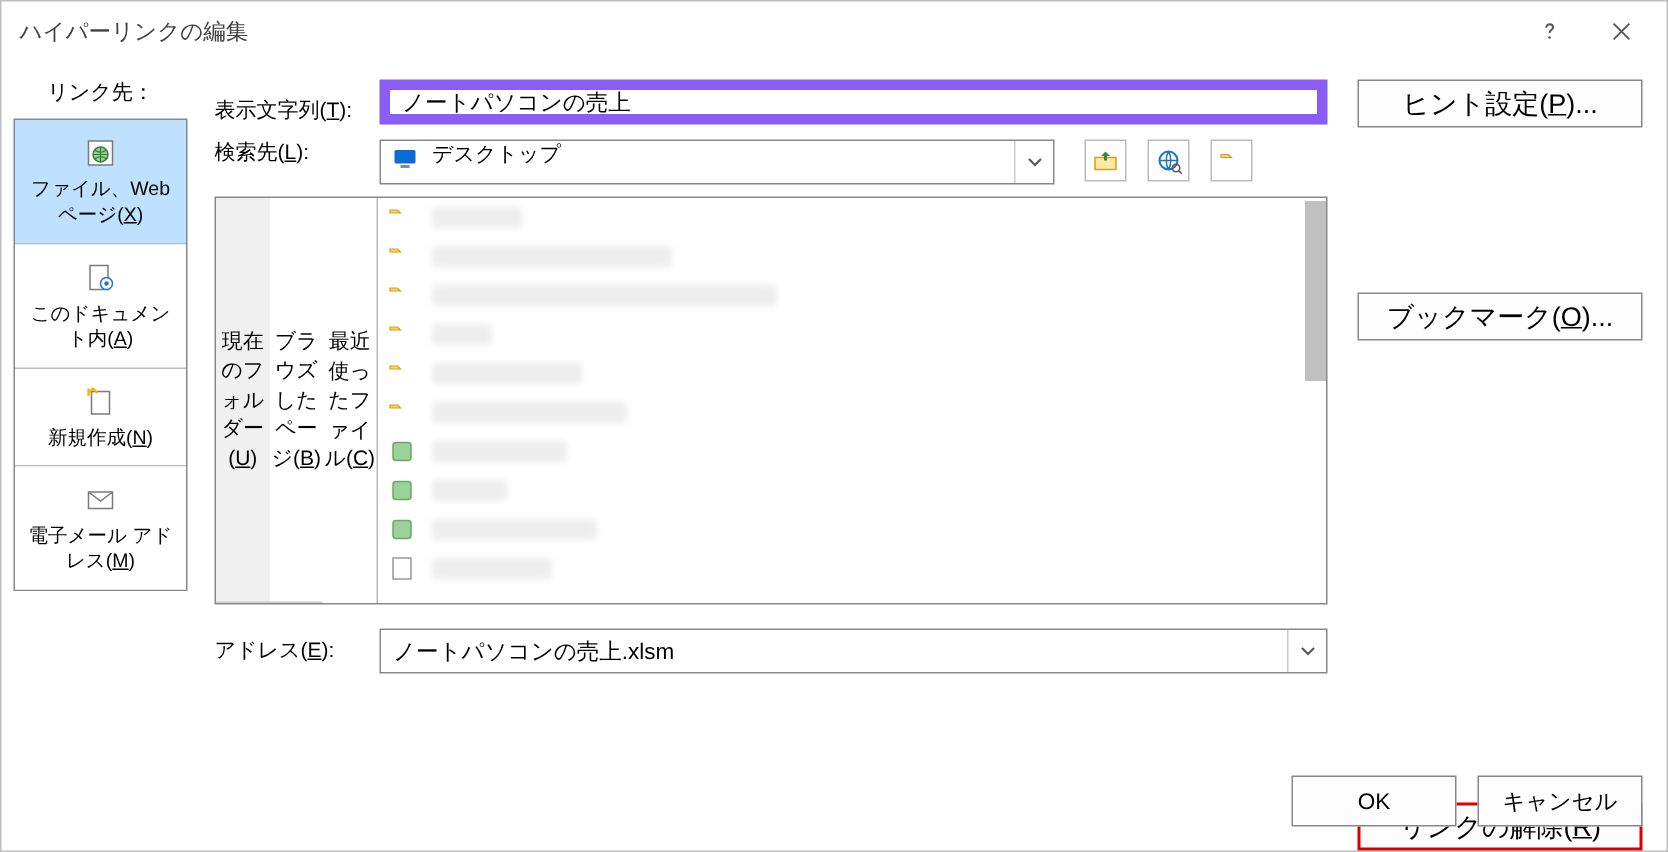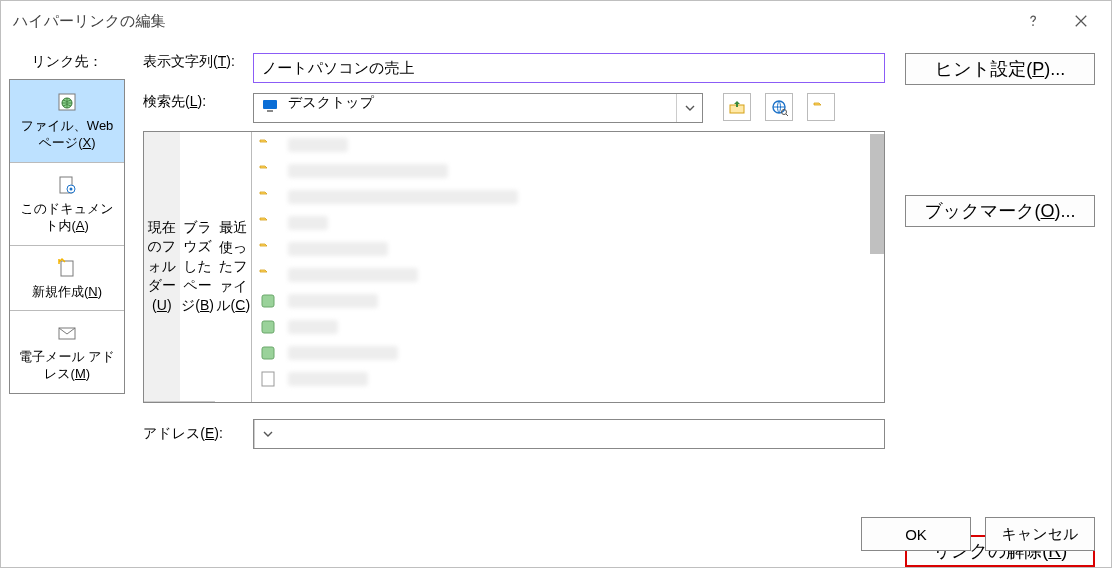--- a/index.html
+++ b/index.html
@@ -13,23 +13,23 @@
 .sidebar { width: 130px; padding: 12px 6px 6px 8px; }
 .sidebar-label { font-size: 14px; color: #000; text-align: center; margin-bottom: 8px; }
 .sidebar-panel { border: 1px solid #888; display: flex; flex-direction: column; }
 .sidebar-item { display: flex; flex-direction: column; align-items: center; padding: 10px 4px; border-bottom: 1px solid #bbb; text-align: center; line-height: 1.3; cursor: pointer; background: #fff; }
 .sidebar-item:last-child { border-bottom: none; }
 .sidebar-item.selected { background: #bde1ff; }
 .sidebar-item .icon { width: 24px; height: 24px; margin-bottom: 4px; display: flex; align-items: center; justify-content: center; }
 .sidebar-item .label .uline { text-decoration: underline; }
 .uline { text-decoration: underline; }
 .content { flex: 1; padding: 12px 12px 0 12px; position: relative; }
-.row { display: flex; align-items: flex-start; margin-bottom: 10px; }
+.row { display: flex; align-items: flex-end; margin-bottom: 10px; }
 .row .flabel { width: 110px; font-size: 14px; text-align: left; }
-.row input.text-input { flex: 1; height: 30px; padding: 2px 8px; font-size: 15px; border: 1px solid #8b5cf6; }
+.row input.text-input { flex: 1; height: 30px; padding: 2px 8px; font-size: 15px; border: 7px solid #8b5cf6; }
 .combo { flex: 1; display: flex; align-items: flex-start; border: 1px solid #888; height: 30px; }
 .combo .combo-icon { width: 24px; height: 24px; display: flex; align-items: center; justify-content: center; margin-left: 4px; }
 .combo .combo-text { flex: 1; padding-left: 6px; font-size: 14px; }
 .combo .combo-arrow { width: 26px; height: 28px; border-left: 1px solid #ccc; display: flex; align-items: center; justify-content: center; cursor: pointer; }
 .toolbtns { display: flex; gap: 14px; margin-left: 20px; }
 .toolbtn { width: 28px; height: 28px; border: 1px solid #bbb; display: flex; align-items: center; justify-content: center; cursor: pointer; }
 .browse-area { display: flex; border: 1px solid #888; height: 272px; }
 .browse-tabs { width: 108px; border-right: 1px solid #bbb; display: flex; flex-direction: row; }
 .browse-tab { flex: 1; display: flex; flex-direction: column; align-items: center; justify-content: center; text-align: center; cursor: pointer; font-size: 14px; line-height: 1.4; border-bottom: 1px solid #ccc; }
 .browse-tab:last-child { border-bottom: none; }
@@ -270,20 +270,21 @@
                 <span class="file-name" style="width: 80px;"></span>
               </div>
             </div>
           <div class="scrollbar"></div>
         </div>
       </div>
 
       <div class="address-row">
         <div class="flabel"><span>アドレス(</span><span class="uline">E</span><span>):</span></div>
         <div class="address-combo">
+          <input value="ノートパソコンの売上.xlsm" style="">
           <span class="combo-arrow">
             <svg width="10" height="10" viewBox="0 0 10 10">
                 <path d="M1 3l4 4 4-4" stroke="#555" fill="none" stroke-width="1.4"></path>
               </svg>
           </span>
         </div>
       </div>
     </div>
 
     <div class="rightcol">

